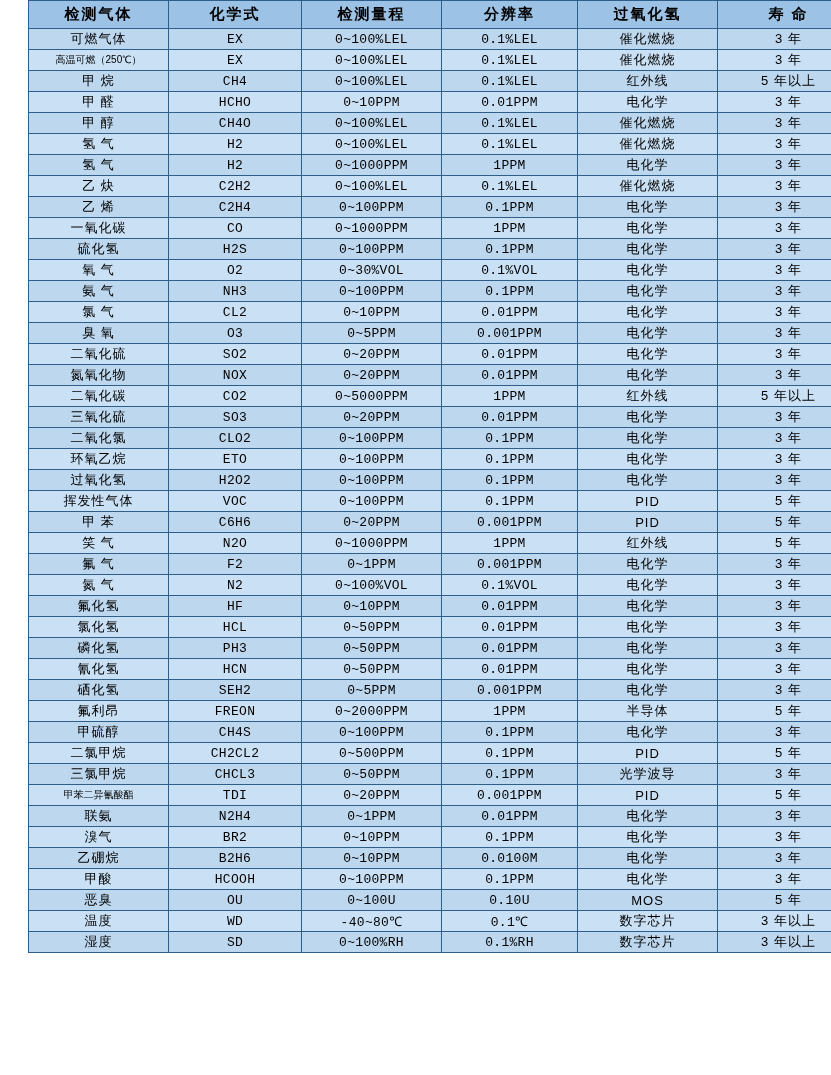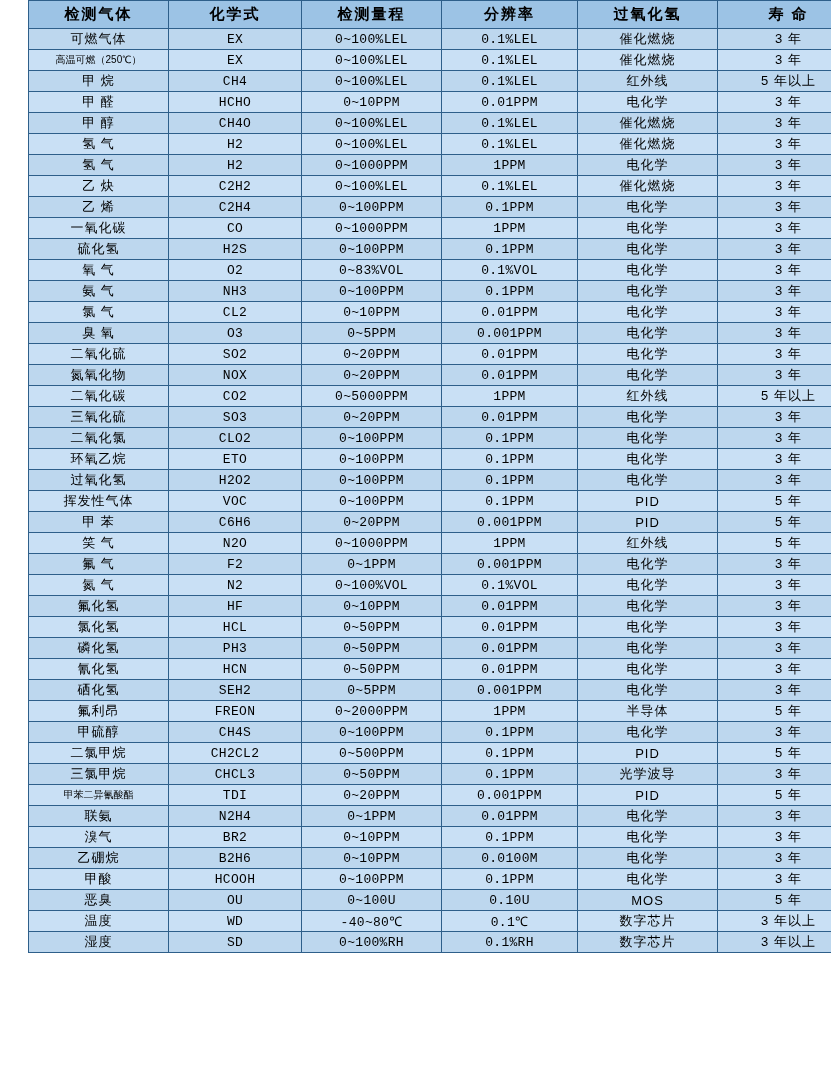--- a/index.html
+++ b/index.html
@@ -186,21 +186,21 @@
           <td class="name">硫化氢</td>
           <td class="formula">H2S</td>
           <td class="range">0~100PPM</td>
           <td class="resolution">0.1PPM</td>
           <td class="principle">电化学</td>
           <td class="life">3 年</td>
         </tr>
         <tr class="alt">
           <td class="name">氧 气</td>
           <td class="formula">O2</td>
-          <td class="range">0~83%VOL</td>
+          <td class="range">0~30%VOL</td>
           <td class="resolution">0.1%VOL</td>
           <td class="principle">电化学</td>
           <td class="life">3 年</td>
         </tr>
         <tr>
           <td class="name">氨 气</td>
           <td class="formula">NH3</td>
           <td class="range">0~100PPM</td>
           <td class="resolution">0.1PPM</td>
           <td class="principle">电化学</td>

